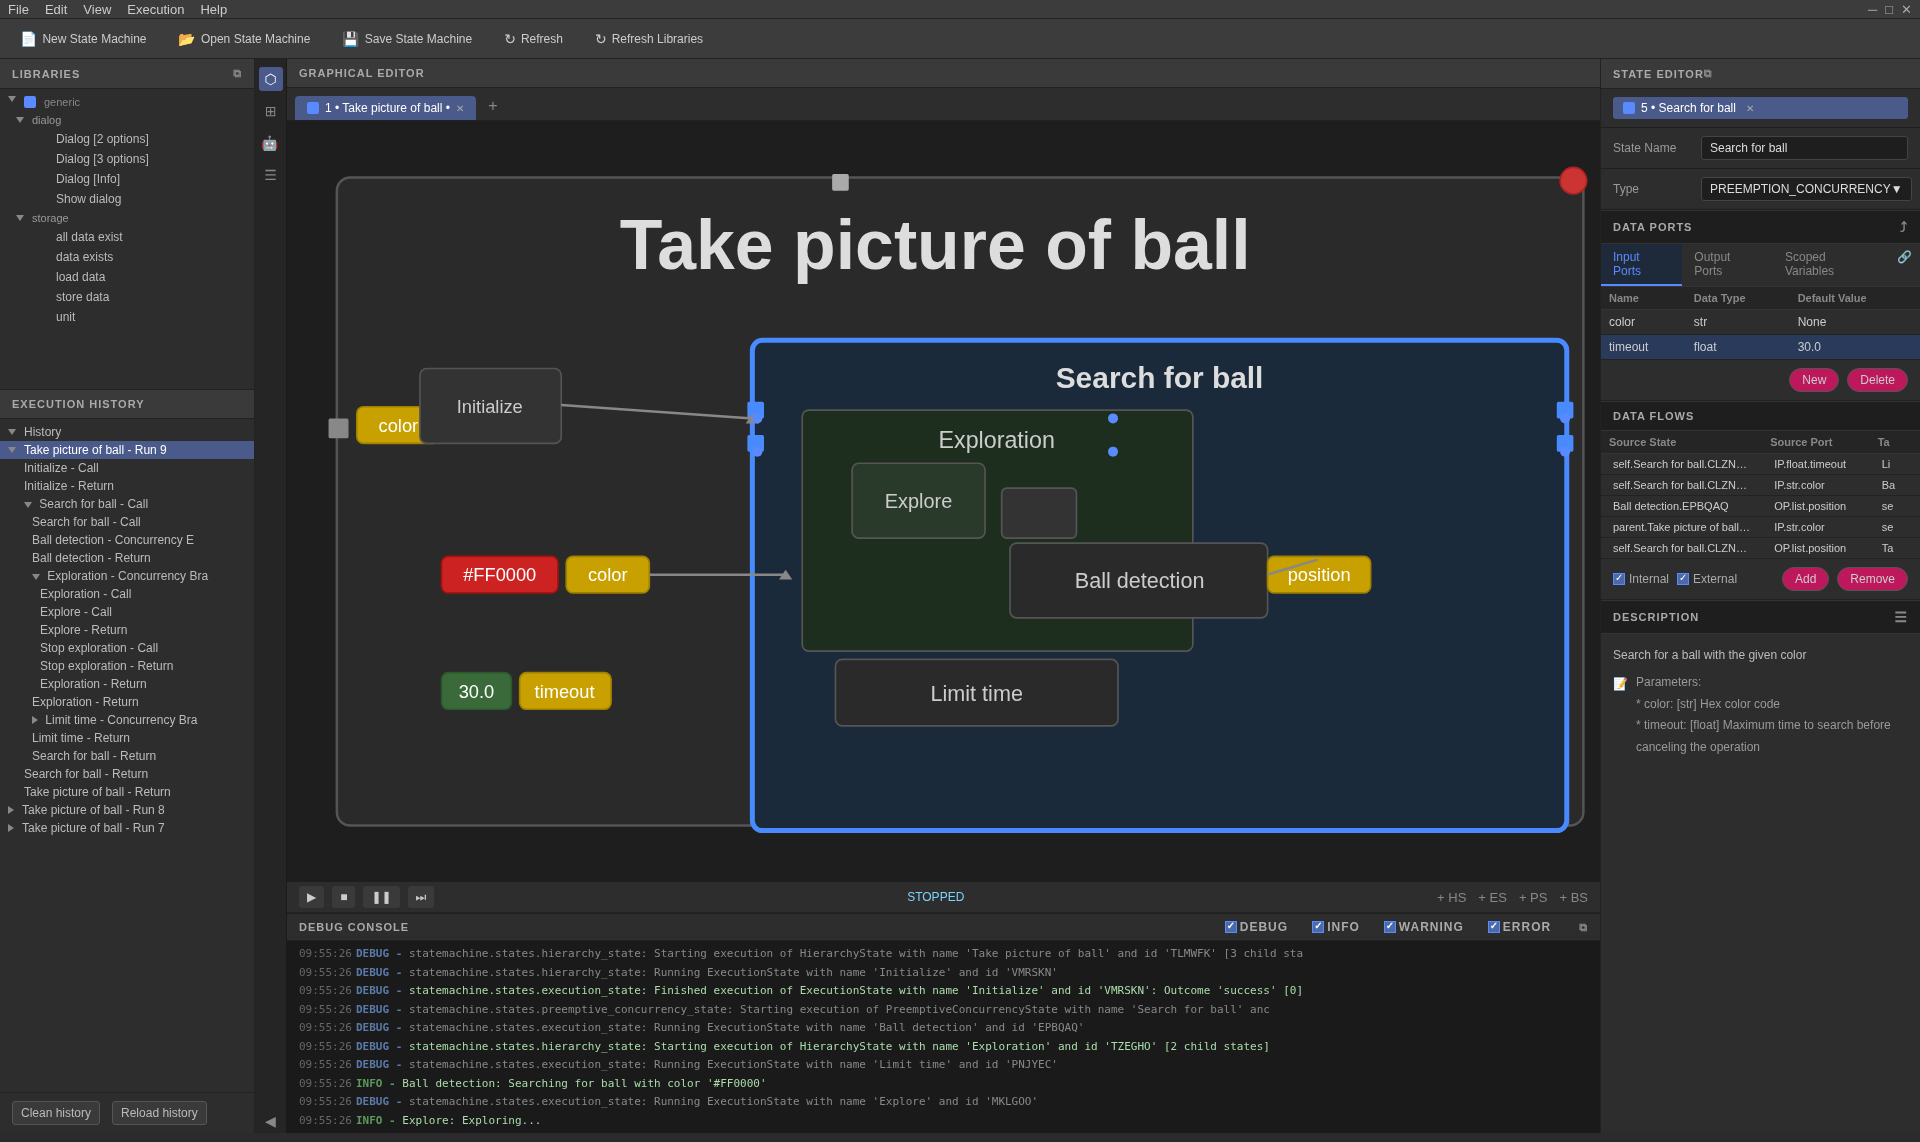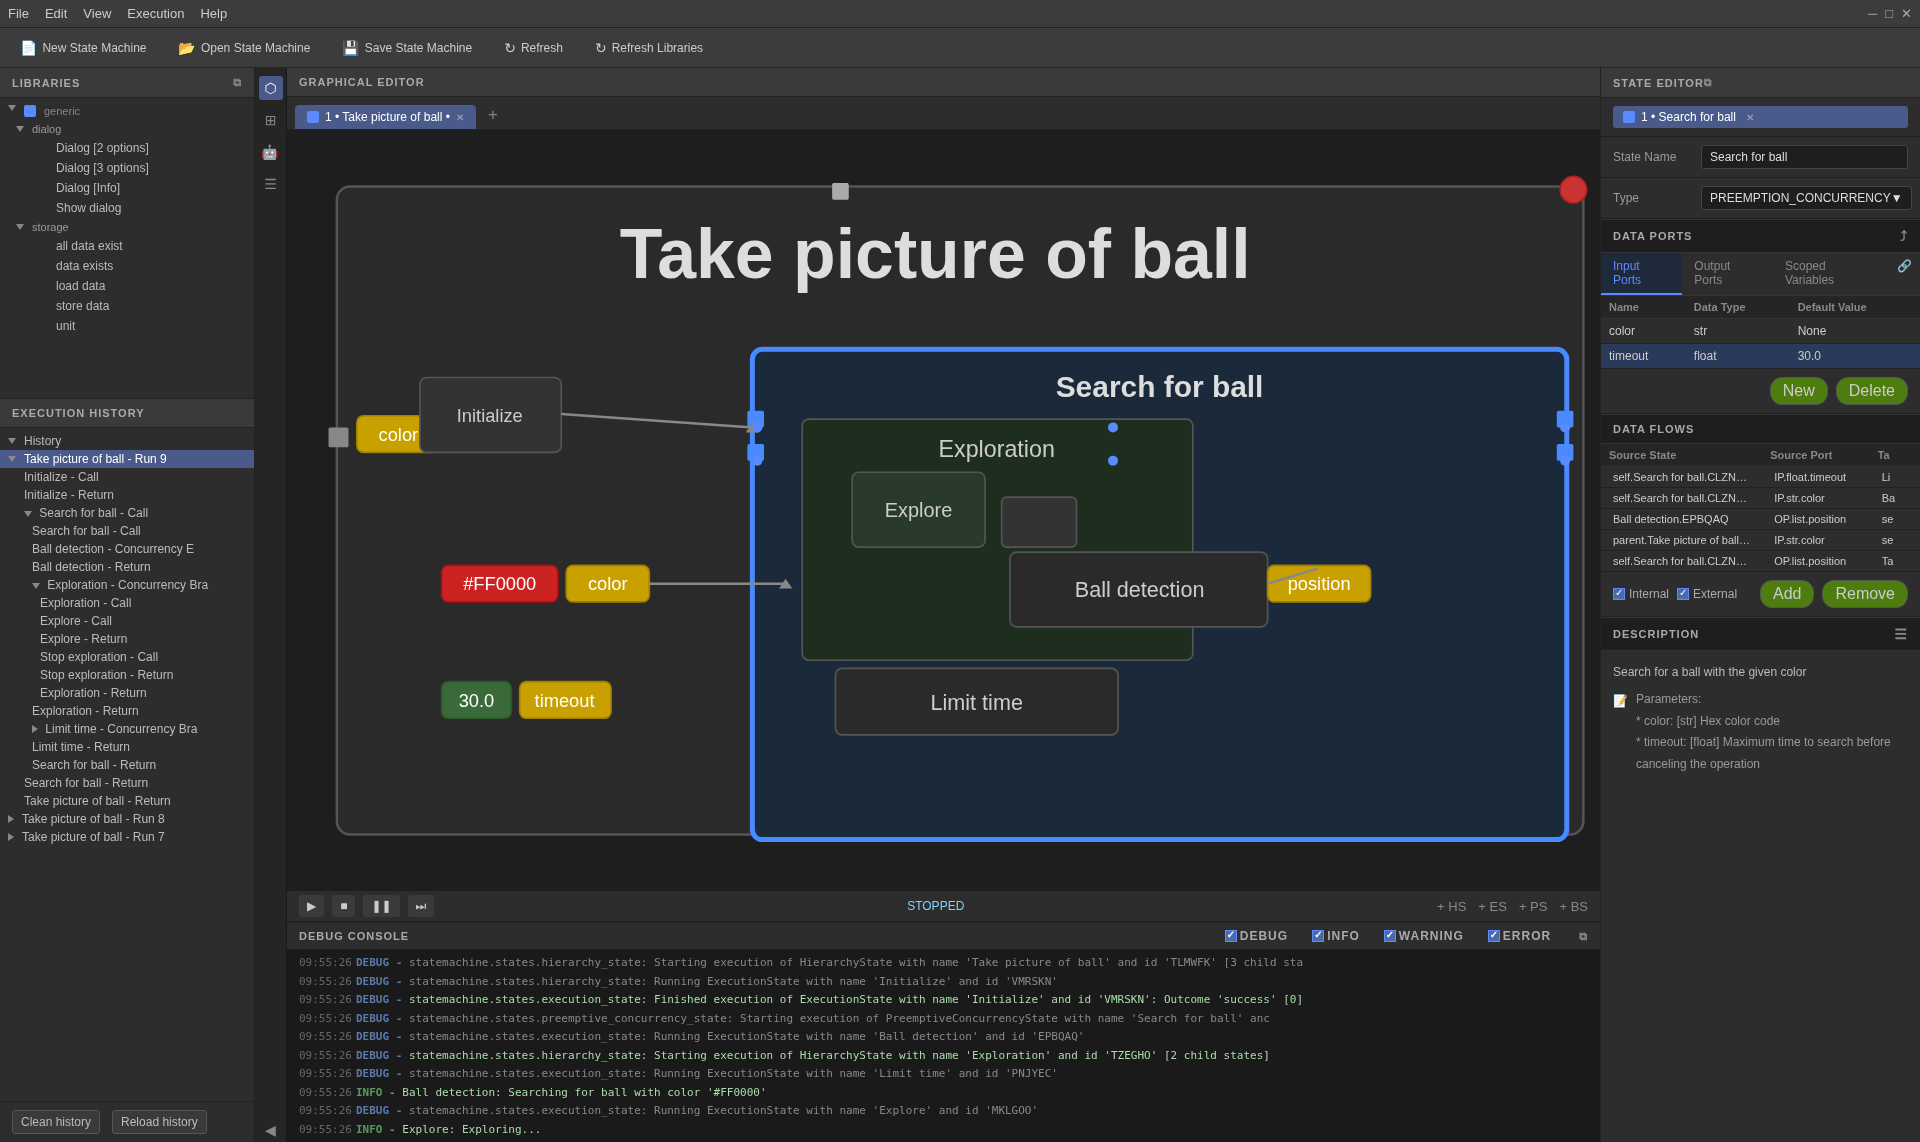--- a/index.html
+++ b/index.html
@@ -1,19 +1,19 @@
 <!DOCTYPE html>
 <html><head>
   <meta charset="utf-8">
   <style>
     * { margin: 0; padding: 0; box-sizing: border-box; }
     body { font-family: 'Segoe UI', Arial, sans-serif; font-size: 12px; background: #2b2b2b; color: #ccc; overflow: hidden; width: 1920px; height: 1142px; }
 
     
-    #menubar { background: #3c3c3c; height: 28px; display: flex; align-items: center; padding: 0 8px; gap: 16px; border-bottom: 1px solid #222; }
+    #menubar { background: #3c3c3c; height: 19px; display: flex; align-items: center; padding: 0 8px; gap: 16px; border-bottom: 1px solid #222; }
     #menubar span { color: #ccc; cursor: pointer; font-size: 13px; }
 
     
     #toolbar { background: #3c3c3c; height: 40px; display: flex; align-items: center; padding: 0 12px; gap: 16px; border-bottom: 1px solid #222; }
     .toolbar-btn { display: flex; align-items: center; gap: 5px; color: #ccc; cursor: pointer; font-size: 12px; padding: 4px 8px; border-radius: 3px; }
     .toolbar-icon { font-size: 14px; }
 
     
     #main { display: flex; height: calc(1142px - 68px); }
 
@@ -82,21 +82,21 @@
     .port-tab { padding: 6px 12px; font-size: 12px; cursor: pointer; color: #888; border-bottom: 2px solid transparent; }
     .port-tab.active { color: #5a8aff; border-bottom-color: #5a8aff; background: #1e2a3a; }
 
     
     .data-table { width: 100%; border-collapse: collapse; }
     .data-table th { padding: 5px 8px; font-size: 11px; color: #888; text-align: left; border-bottom: 1px solid #333; background: #252525; }
     .data-table td { padding: 5px 8px; font-size: 12px; color: #ccc; border-bottom: 1px solid #222; }
     .data-table tr.selected td { background: #2a3a5a; }
 
     .table-buttons { display: flex; gap: 8px; padding: 8px 12px; border-bottom: 1px solid #222; justify-content: flex-end; }
-    .table-btn { background: #4d7c0f; border: 1px solid #555; color: #ccc; padding: 4px 12px; cursor: pointer; border-radius: 12px; font-size: 16px; }
+    .table-btn { background: #be185d; border: 1px solid #555; color: #ccc; padding: 4px 12px; cursor: pointer; border-radius: 12px; font-size: 12px; }
 
     
     .flow-table { width: 100%; border-collapse: collapse; }
     .flow-table th { padding: 5px 8px; font-size: 11px; color: #888; text-align: left; border-bottom: 1px solid #333; background: #252525; }
     .flow-table td { padding: 4px 12px; font-size: 11px; color: #ccc; border-bottom: 1px solid #222; white-space: nowrap; overflow: hidden; text-overflow: ellipsis; max-width: 80px; }
 
     .flow-buttons { display: flex; gap: 8px; padding: 8px 12px; border-bottom: 1px solid #222; align-items: center; }
     .flow-check { display: flex; align-items: center; gap: 4px; font-size: 12px; color: #aaa; }
 
     
@@ -417,21 +417,21 @@
 
   <div id="right-panel">
     <div id="state-editor-header">
       <span>STATE EDITOR</span>
       <span style="cursor:pointer; color:#888;">⧉</span>
     </div>
 
     <div style="padding:8px 12px; border-bottom:1px solid #1e1e1e; background:#2d2d2d;">
       <div class="state-editor-tab">
         <div class="tab-icon"></div>
-        <span>1 • Search for ball</span>
+        <span>5 • Search for ball</span>
         <span style="margin-left:4px; color:#aaa; cursor:pointer; font-size:10px;">✕</span>
       </div>
     </div>
 
     <div class="form-row">
       <span class="form-label">State Name</span>
       <div class="form-value">Search for ball</div>
     </div>
 
     <div class="form-row">

